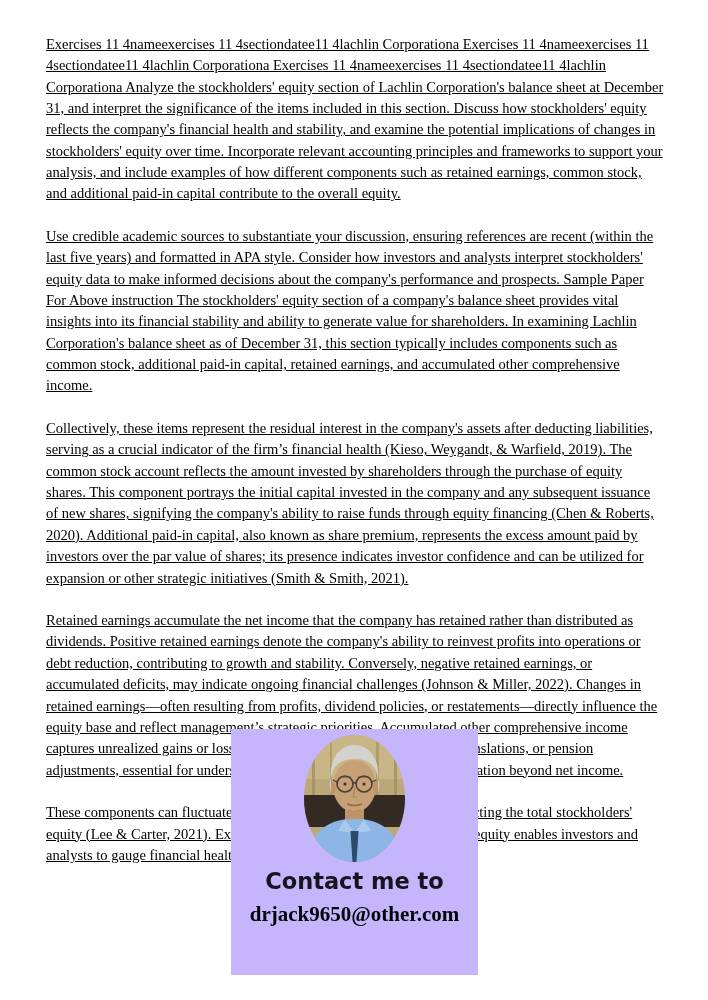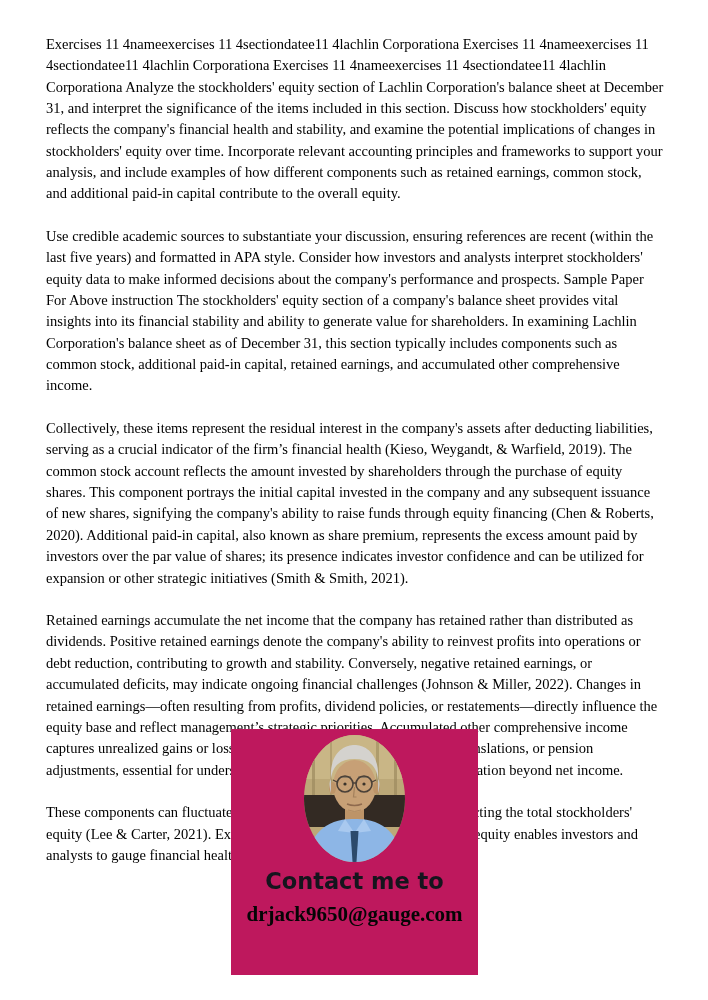--- a/index.html
+++ b/index.html
@@ -12,21 +12,21 @@
   }
   .doc {
     position: absolute;
     left: 46px;
     top: 34px;
     width: 618px;
     font-size: 14.5px;
     line-height: 21.35px;
     text-align: left;
   }
-  .doc p { margin: 0 0 21.3px 0; }
+  .doc p { margin: 0 0 21.3px 0; text-decoration: underline; }
   .overlay {
     position: absolute;
     left: 231px;
     top: 729px;
     width: 247px;
     height: 246px;
     background: #4be4e0;
     display: flex;
     flex-direction: column;
     align-items: center;
@@ -63,21 +63,21 @@
 <body>
 
 <div class="doc">
   <p>Exercises 11 4nameexercises 11 4sectiondatee11 4lachlin Corporationa Exercises 11 4nameexercises 11 4sectiondatee11 4lachlin Corporationa Exercises 11 4nameexercises 11 4sectiondatee11 4lachlin Corporationa Analyze the stockholders' equity section of Lachlin Corporation's balance sheet at December 31, and interpret the significance of the items included in this section. Discuss how stockholders' equity reflects the company's financial health and stability, and examine the potential implications of changes in stockholders' equity over time. Incorporate relevant accounting principles and frameworks to support your analysis, and include examples of how different components such as retained earnings, common stock, and additional paid-in capital contribute to the overall equity.</p>
   <p>Use credible academic sources to substantiate your discussion, ensuring references are recent (within the last five years) and formatted in APA style. Consider how investors and analysts interpret stockholders' equity data to make informed decisions about the company's performance and prospects. Sample Paper For Above instruction The stockholders' equity section of a company's balance sheet provides vital insights into its financial stability and ability to generate value for shareholders. In examining Lachlin Corporation's balance sheet as of December 31, this section typically includes components such as common stock, additional paid-in capital, retained earnings, and accumulated other comprehensive income.</p>
   <p>Collectively, these items represent the residual interest in the company's assets after deducting liabilities, serving as a crucial indicator of the firm’s financial health (Kieso, Weygandt, &amp; Warfield, 2019). The common stock account reflects the amount invested by shareholders through the purchase of equity shares. This component portrays the initial capital invested in the company and any subsequent issuance of new shares, signifying the company's ability to raise funds through equity financing (Chen &amp; Roberts, 2020). Additional paid-in capital, also known as share premium, represents the excess amount paid by investors over the par value of shares; its presence indicates investor confidence and can be utilized for expansion or other strategic initiatives (Smith &amp; Smith, 2021).</p>
   <p>Retained earnings accumulate the net income that the company has retained rather than distributed as dividends. Positive retained earnings denote the company's ability to reinvest profits into operations or debt reduction, contributing to growth and stability. Conversely, negative retained earnings, or accumulated deficits, may indicate ongoing financial challenges (Johnson &amp; Miller, 2022). Changes in retained earnings—often resulting from profits, dividend policies, or restatements—directly influence the equity base and reflect management’s strategic priorities. Accumulated other comprehensive income captures unrealized gains or losses from investments, foreign currency translations, or pension adjustments, essential for understanding a company's overall financial situation beyond net income.</p>
   <p>These components can fluctuate due to market and corporate actions, affecting the total stockholders' equity (Lee &amp; Carter, 2021). Examining the composition of stockholders' equity enables investors and analysts to gauge financial health and stability. A rising</p>
 </div>
 
-<div class="overlay" style="background: #be185d;">
+<div class="overlay" style="background: #c4b5fd;">
   <svg class="portrait" viewBox="0 0 101 127" xmlns="http://www.w3.org/2000/svg" aria-hidden="true">
     <defs>
       <clipPath id="ovalClip">
         <ellipse cx="50.5" cy="63.5" rx="50.5" ry="63.5"></ellipse>
       </clipPath>
     </defs>
     <g clip-path="url(#ovalClip)">
 
       <rect x="0" y="0" width="101" height="127" fill="#bca878"></rect>
       <rect x="0" y="0" width="101" height="42" fill="#cab playful88" opacity="0"></rect>
@@ -120,14 +120,14 @@
       <circle cx="60" cy="49" r="1.6" fill="#3a322a"></circle>
 
       <path d="M50.5,52 L49.5,62 L52.5,62" fill="none" stroke="#a3805c" stroke-width="1.2"></path>
 
       <path d="M43,69 Q50.5,72 58,69" fill="none" stroke="#8f6a4e" stroke-width="1.4"></path>
 
       <path d="M44,75 Q50.5,78 57,75" fill="none" stroke="#b08a62" stroke-width="1"></path>
     </g>
   </svg>
   <div class="contact-heading">Contact me to</div>
-  <div class="contact-email">drjack9650@gauge.com</div>
+  <div class="contact-email">drjack9650@other.com</div>
 </div>
 
 </body></html>

